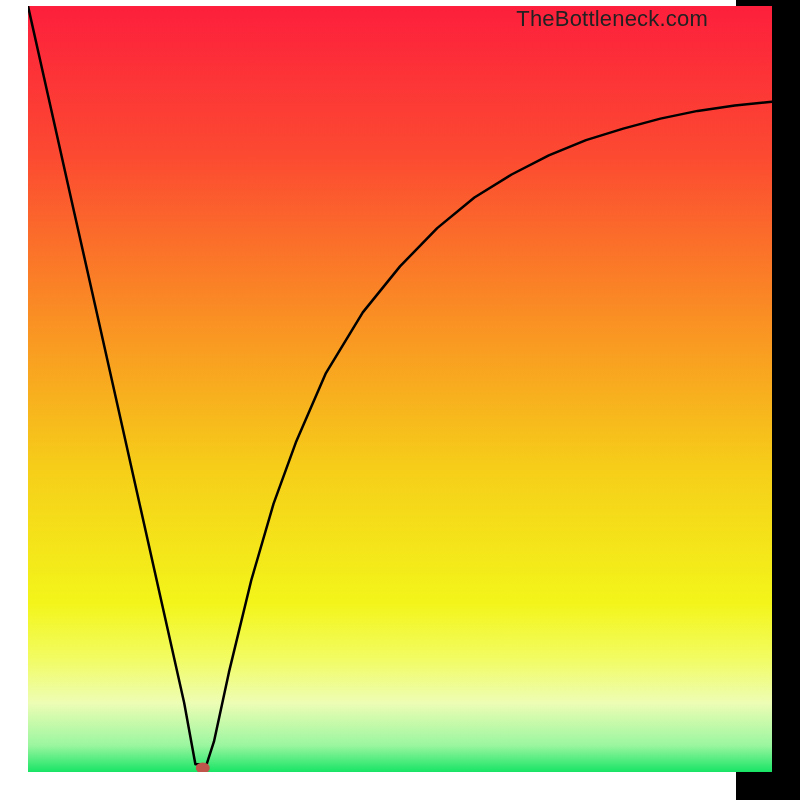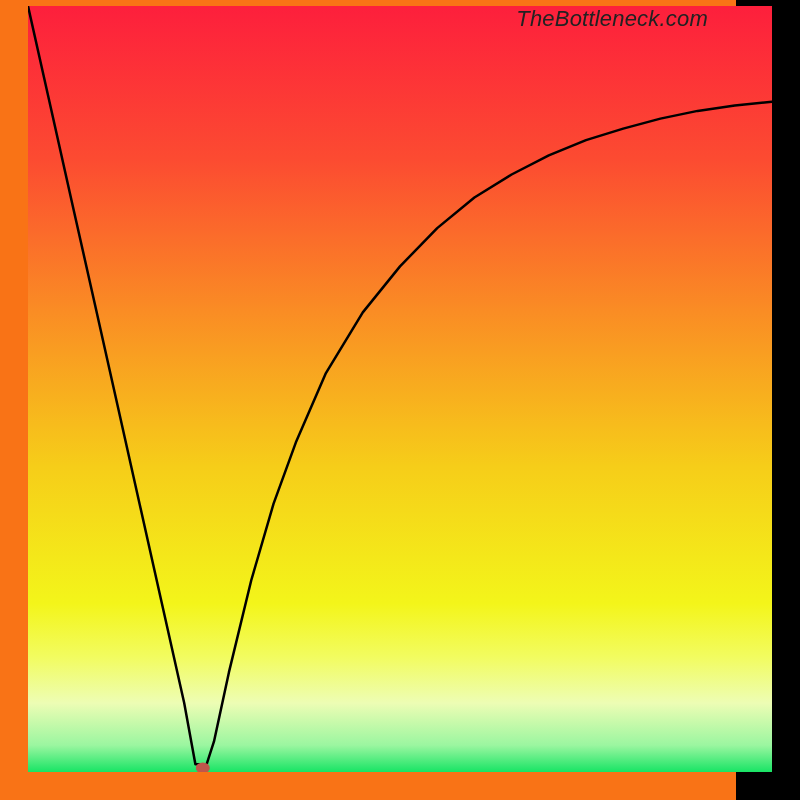--- a/index.html
+++ b/index.html
@@ -8,22 +8,21 @@
     width: 800px;
     height: 800px;
     overflow: hidden;
     background: #000;
     font-family: Arial, Helvetica, sans-serif;
   }
   .chart-frame {
     position: relative;
     width: 736px;
     height: 800px;
-    background: #f97316;
-    font-style: italic;
+    background: #ffffff;
   }
   .plot-area {
     position: absolute;
     left: 28px;
     top: 6px;
     width: 744px;
     height: 766px;
     overflow: hidden;
   }
   .plot-area svg {

